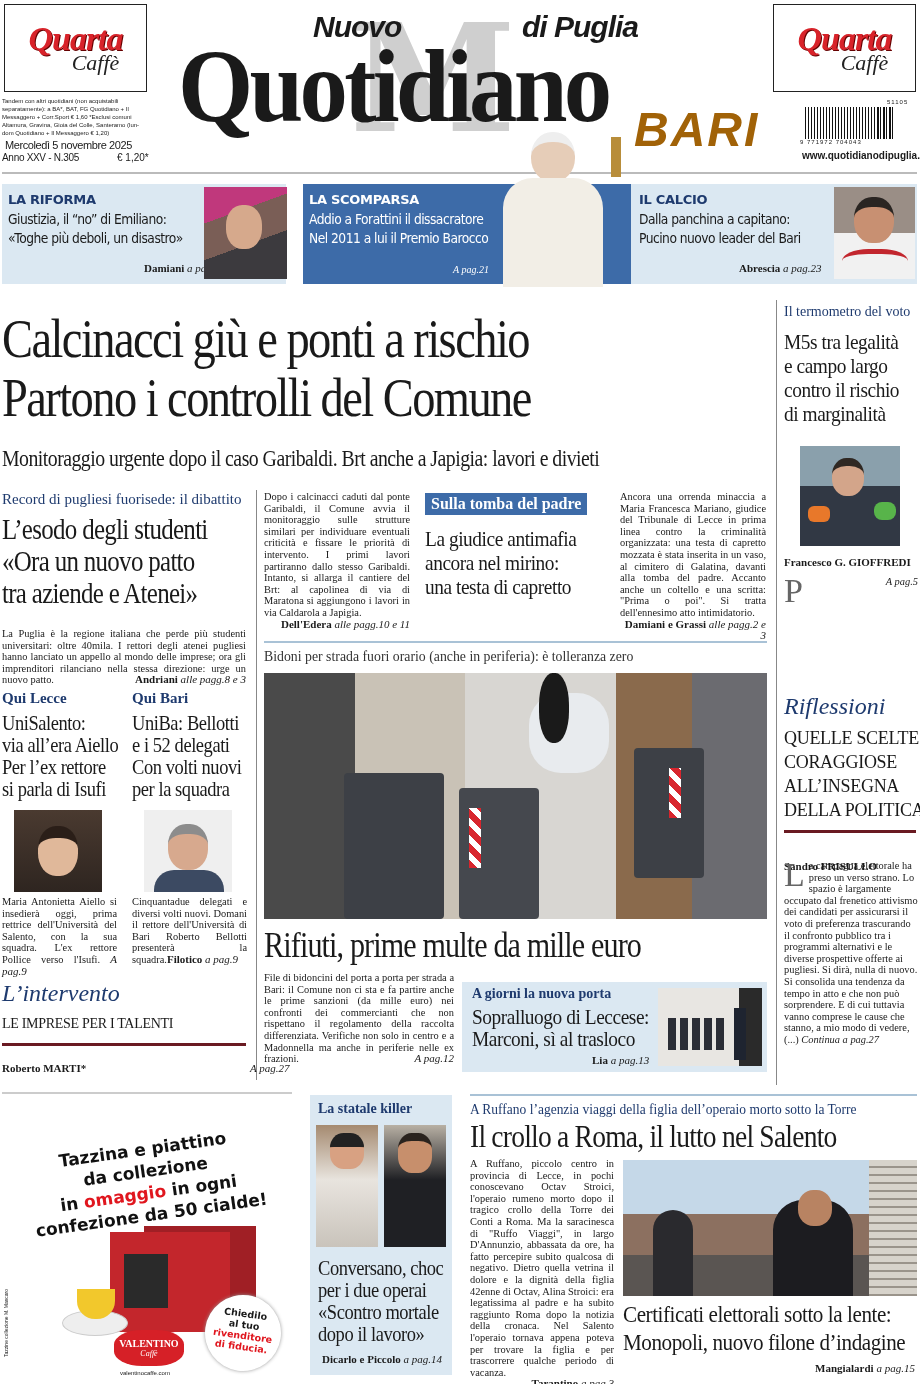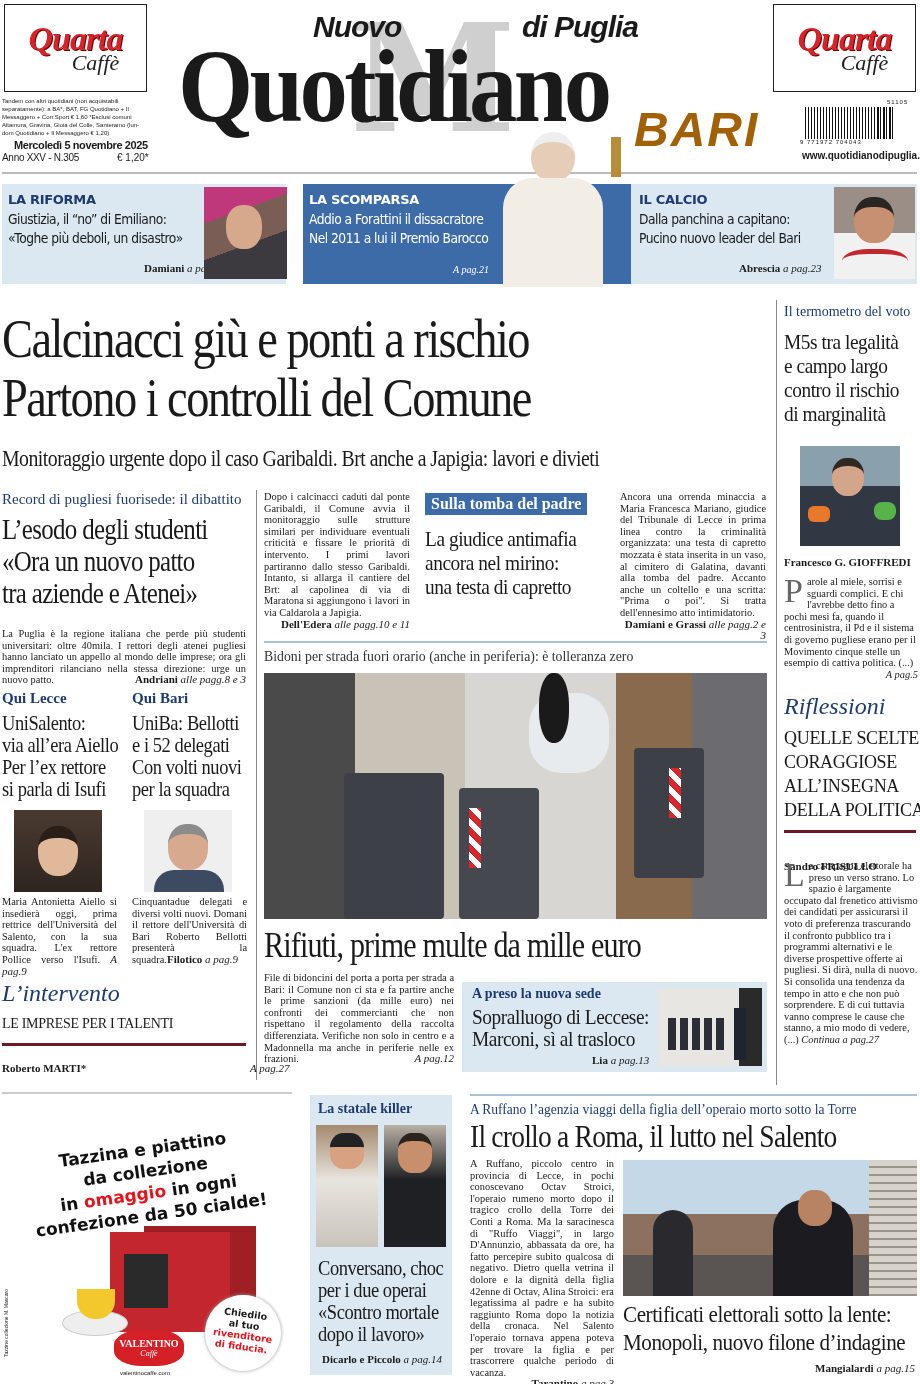--- a/index.html
+++ b/index.html
@@ -54,21 +54,21 @@
   .ad-text .red { color: #e0161e; }
 </style>
 </head>
 <body>
 
 <div class="abs qlogo" style="left:4px;top:4px;width:143px;height:88px;">
   <div class="q1">Quarta</div>
   <div class="q2">Caffè</div>
 </div>
 <div class="abs tiny" style="left:2px;top:97px;width:146px;height:42px;overflow:hidden;">Tandem con altri quotidiani (non acquistabili separatamente): a BA*, BAT, FG Quotidiano + Il Messaggero + Corr.Sport € 1,60 *Esclusi comuni Altamura, Gravina, Gioia del Colle, Santeramo (lun-dom Quotidiano + Il Messaggero € 1,20)</div>
-<div class="abs sans" style="left:14px;top:139px;font-size:11px;font-weight:700;letter-spacing:-0.4px;">Mercoledì 5 novembre 2025</div>
+<div class="abs sans" style="left:5px;top:139px;font-size:11px;font-weight:400;letter-spacing:-0.4px;">Mercoledì 5 novembre 2025</div>
 <div class="abs sans" style="left:2px;top:152px;font-size:10px;letter-spacing:-0.3px;">Anno XXV - N.305</div>
 <div class="abs sans" style="left:117px;top:152px;font-size:10px;">€ 1,20*</div>
 
 <div class="abs watermark" style="left:350px;top:-10px;">M</div>
 <div class="abs masthead-sub" style="left:313px;top:10px;">Nuovo</div>
 <div class="abs masthead-sub" style="left:522px;top:10px;">di Puglia</div>
 <div class="abs masthead-title" style="left:178px;top:34px;transform:scaleX(0.93);transform-origin:left;">Quotidiano</div>
 <div class="abs masthead-bari" style="left:634px;top:102px;">BARI</div>
 
 <div class="abs qlogo" style="left:773px;top:4px;width:143px;height:88px;">
@@ -134,21 +134,21 @@
   <div class="mid-hl" style="line-height:24px;font-size:22px;">contro il rischio</div>
   <div class="mid-hl" style="line-height:24px;font-size:22px;">di marginalità</div>
 </div>
 <div class="photo" style="left:800px;top:446px;width:100px;height:100px;background:linear-gradient(180deg,#8aa0ac 0 40%,#313844 40%);">
   <div style="position:absolute;left:32px;top:12px;width:32px;height:38px;border-radius:45%;background:#d3a58a;border-top:8px solid #2f2823;"></div>
   <div style="position:absolute;left:8px;top:60px;width:22px;height:16px;background:#e8782a;border-radius:6px;"></div>
   <div style="position:absolute;left:74px;top:56px;width:22px;height:18px;background:#58b44a;border-radius:8px;"></div>
 </div>
 <div class="abs serif" style="left:784px;top:556px;font-size:11px;font-weight:700;">Francesco G. GIOFFREDI</div>
 <div class="abs opinion-text" style="left:784px;top:576px;width:134px;">
-  <span class="dropcap">P</span><span>arole al miele, sorrisi e sguardi complici. E chi l'avrebbe detto fino a pochi mesi fa, quando il centrosinistra, il Pd e il sistema di governo pugliese erano per il Movimento cinque stelle un esempio di cattiva politica. (...)</span>
+  <span class="dropcap">P</span>
   <i style="float:right;">A pag.5</i>
 </div>
 
 <div class="abs italic-head" style="left:784px;top:693px;">Riflessioni</div>
 <div class="abs" style="left:784px;top:726px;">
   <div class="caps-head" style="font-size:18px;">QUELLE SCELTE</div>
   <div class="caps-head" style="font-size:18px;">CORAGGIOSE</div>
   <div class="caps-head" style="font-size:18px;">ALL’INSEGNA</div>
   <div class="caps-head" style="font-size:18px;">DELLA POLITICA</div>
 </div>
@@ -232,21 +232,21 @@
   <div style="position:absolute;left:265px;top:20px;width:80px;height:80px;background:#e8ebee;border-radius:40%;"></div>
   <div style="position:absolute;left:275px;top:0;width:30px;height:70px;background:#1a1a1a;border-radius:45%;"></div>
 </div>
 <div class="abs" style="left:264px;top:926px;font-size:35px;letter-spacing:-1px;white-space:nowrap;transform:scaleX(0.86);transform-origin:left;">Rifiuti, prime multe da mille euro</div>
 <div class="abs body-text" style="left:264px;top:972px;width:190px;">
   <span>File di bidoncini del porta a porta per strada a Bari: il Comune non ci sta e fa partire anche le prime sanzioni (da mille euro) nei confronti dei commercianti che non rispettano il regolamento della raccolta differenziata. Verifiche non solo in centro e a Madonnella ma anche in periferie nelle ex frazioni.</span>
   <i class="signature" style="float:right;">A pag.12</i>
 </div>
 
 <div class="box-blue" style="left:462px;top:982px;width:305px;height:90px;">
-  <div class="kick-serif" style="position:absolute;left:10px;top:4px;font-weight:700;font-size:14px;">A preso la nuova sede</div>
+  <div class="kick-serif" style="position:absolute;left:10px;top:4px;font-weight:700;font-size:14px;">A giorni la nuova porta</div>
   <div style="position:absolute;left:10px;top:24px;">
     <div class="mid-hl" style="font-size:22px;">Sopralluogo di Leccese:</div>
     <div class="mid-hl" style="font-size:22px;">Marconi, sì al trasloco</div>
   </div>
   <div class="signature" style="position:absolute;left:130px;top:72px;"><b>Lia</b> <i>a pag.13</i></div>
   <div class="photo" style="left:196px;top:6px;width:104px;height:78px;background:linear-gradient(90deg,#e8e6e2 0 78%,#2a2a2a 78%);">
     <div style="position:absolute;left:10px;top:30px;width:60px;height:32px;background:repeating-linear-gradient(90deg,#2b2e36 0 8px,transparent 8px 12px);"></div>
     <div style="position:absolute;left:76px;top:20px;width:12px;height:52px;background:#1e2430;"></div>
   </div>
 </div>

